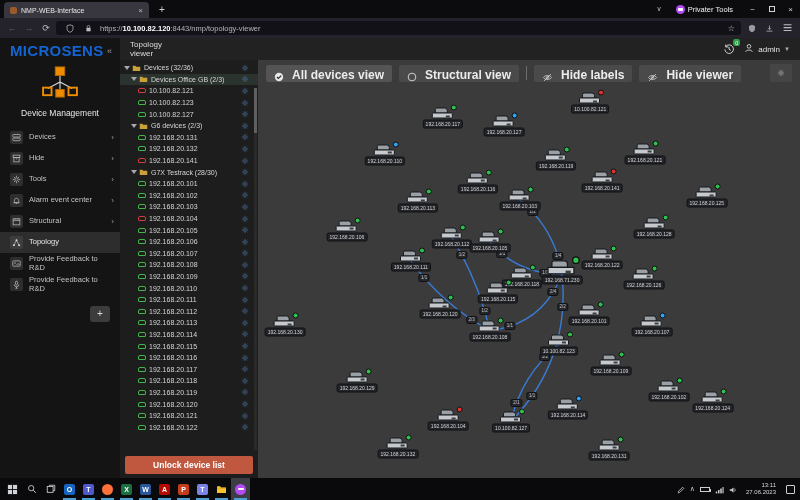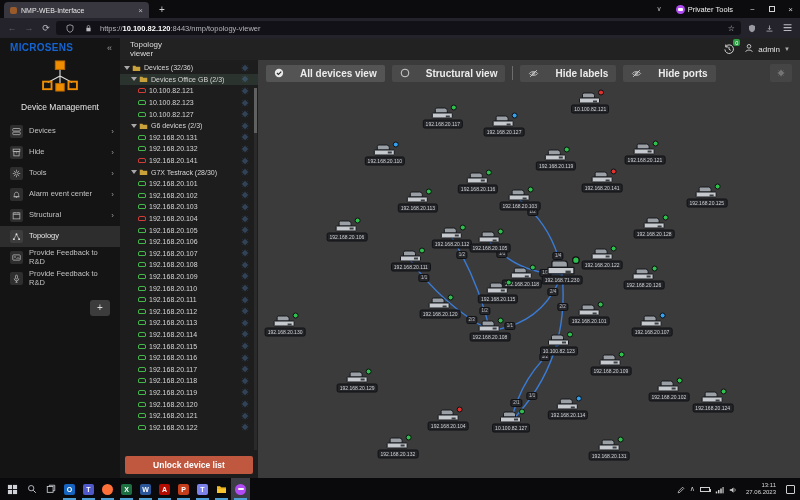--- a/index.html
+++ b/index.html
@@ -24,21 +24,21 @@
 .nav-arrow.dim{color:#5c5c66}
 .urlbar{flex:1;height:14px;background:#121117;border-radius:3px;display:flex;align-items:center;gap:4px;padding:0 6px;font-size:7.5px;color:#b5b5bd;min-width:0}
 .url-host{color:#fff;font-weight:bold}
 .url-star{margin-left:auto;font-size:8px;color:#c9c9cf}
 .nav-ic{width:15px;text-align:center;display:flex;justify-content:center}
 
 
 .app{flex:1;display:flex;min-height:0}
 .sidebar{width:120px;background:#141414;color:#c7c7c7;display:flex;flex-direction:column;flex:none}
 .brandrow{display:flex;align-items:center;justify-content:space-between;padding:4px 8px 0 10px}
-.brand{color:#1464d2;font-weight:bold;font-size:10px;letter-spacing:.3px}
+.brand{color:#1464d2;font-weight:bold;font-size:15px;letter-spacing:.3px}
 .collapse{color:#9a9a9a;font-size:9px}
 .logo{align-self:center;margin:7px 0 2px}
 .sectitle{text-align:center;font-size:8.5px;color:#e6e6e6;margin:4px 0 9px}
 .nav{display:flex;flex-direction:column}
 .nitem{display:flex;align-items:center;gap:6px;min-height:21px;padding:2px 6px 2px 10px;font-size:7.5px;color:#c2c2c2;line-height:1.15}
 .nitem.active{background:#2d2d2d;color:#e9e9e9}
 .ibox{width:13px;height:13px;background:#2e2e2e;border-radius:2px;display:flex;align-items:center;justify-content:center;flex:none}
 .nitem.active .ibox{background:#3d3d3d}
 .nchev{margin-left:auto;font-size:8px;color:#9a9a9a}
 .plusrow{display:flex;justify-content:flex-end;padding:10px 10px}
@@ -65,21 +65,21 @@
 .dev-ic{width:8px;height:5px;border:1px solid;border-radius:2px 2px 1px 1px;margin-right:3px;flex:none}
 .dev-ic.green{border-color:#43b649}.dev-ic.red{border-color:#cf3d36}
 .fold{margin-right:3px;display:flex;flex:none}
 .gear-r{margin-left:auto;display:flex}
 .scrollbar{position:absolute;right:1px;top:28px;bottom:28px;width:3px;background:#2a2a2a}
 .thumb{width:3px;height:45px;background:#606060}
 .unlock{height:18px;margin:3px 5px 4px;background:#c0573f;border-radius:2px;color:#fff;font-size:8.5px;font-weight:bold;display:flex;align-items:center;justify-content:center;flex:none}
 
 .canvasarea{flex:1;background:#3b3b3b;display:flex;flex-direction:column;position:relative;min-width:0}
 .toolbar{height:26px;display:flex;align-items:center;gap:7px;padding:0 8px;flex:none}
-.tbtn{display:flex;align-items:center;gap:16px;background:#4a4a4a;height:17px;padding:0 8px;border-radius:2px;font-size:10px;font-weight:bold;color:#ececec;white-space:nowrap}
+.tbtn{display:flex;align-items:flex-end;gap:8px;background:#4a4a4a;height:17px;padding:0 8px;border-radius:2px;font-size:12px;font-weight:bold;color:#ececec;white-space:nowrap}
 .tbtn.active{background:#545454}
 .tb-div{width:1px;height:14px;background:#6d6d6d}
 .tb-gear{position:absolute;right:8px;top:4px;width:22px;height:18px;background:#454545;border-radius:2px;display:flex;align-items:center;justify-content:center}
 .canvas{flex:1;position:relative;overflow:hidden;min-height:0}
 svg.edges{position:absolute;left:0;top:0;z-index:1}
 .node{position:absolute;transform:translate(-50%,-50%);display:flex;flex-direction:column;align-items:center;z-index:2}
 .sw{position:relative;width:22px;height:11px}
 .node.hub .sw{transform:scale(1.3);transform-origin:center bottom}
 .sw .top{position:absolute;left:3px;top:0;width:13px;height:6px;background:#9aa0a6;border:1px solid #17191c;border-radius:2px 3px 0 0}
 .sw .bot{position:absolute;left:0;bottom:0;width:21px;height:6px;background:#c6cacf;border:1px solid #17191c;border-radius:1px}
@@ -679,21 +679,21 @@
                 <span>Hide labels</span>
               </div>
               <div class="tbtn">
                 <span style="display:flex">
                   <svg viewBox="0 0 14 12" width="11" height="9">
                     <path d="M1.5 6 C4 2.5 10 2.5 12.5 6 C10 9.5 4 9.5 1.5 6 Z" fill="none" stroke="#d8d8d8"></path>
                     <circle cx="7" cy="6" r="1.6" fill="none" stroke="#d8d8d8"></circle>
                     <line x1="2.5" y1="10.5" x2="11.5" y2="1.5" stroke="#d8d8d8" stroke-width="1.1"></line>
                   </svg>
                 </span>
-                <span>Hide ports</span>
+                <span>Hide viewer</span>
               </div>
             </div>
           <div class="tb-gear" id="ic-gear2">
               <svg viewBox="0 0 12 12" width="8" height="8">
                 <circle cx="6" cy="6" r="2" fill="none" stroke="#b8b8b8"></circle>
                 <path d="M6 1.2v1.6M6 9.2v1.6M1.2 6h1.6M9.2 6h1.6M2.6 2.6l1.1 1.1M8.3 8.3l1.1 1.1M9.4 2.6L8.3 3.7M3.7 8.3L2.6 9.4" stroke="#b8b8b8" fill="none"></path>
               </svg>
             </div>
           <div class="canvas" id="canvas">
               <svg class="edges" width="542" height="392">

